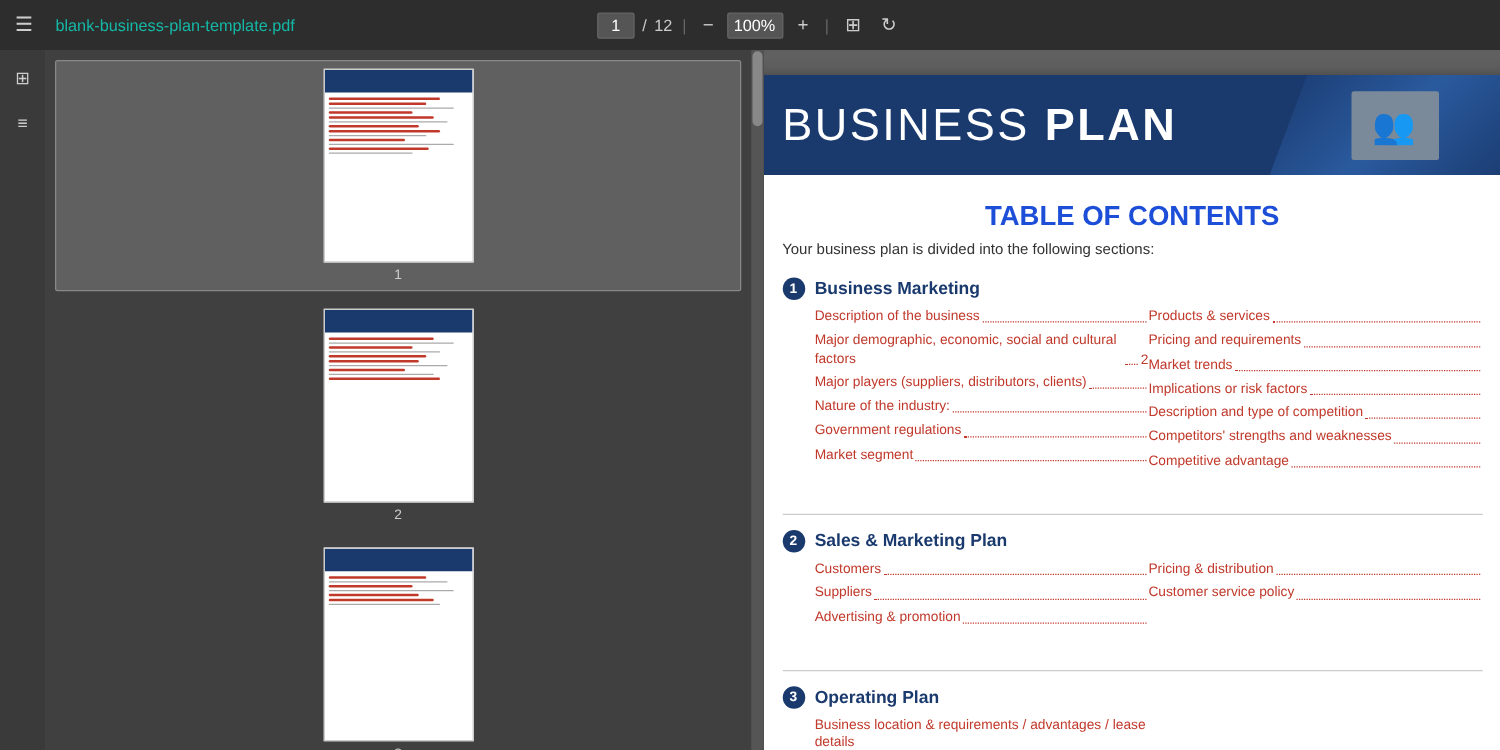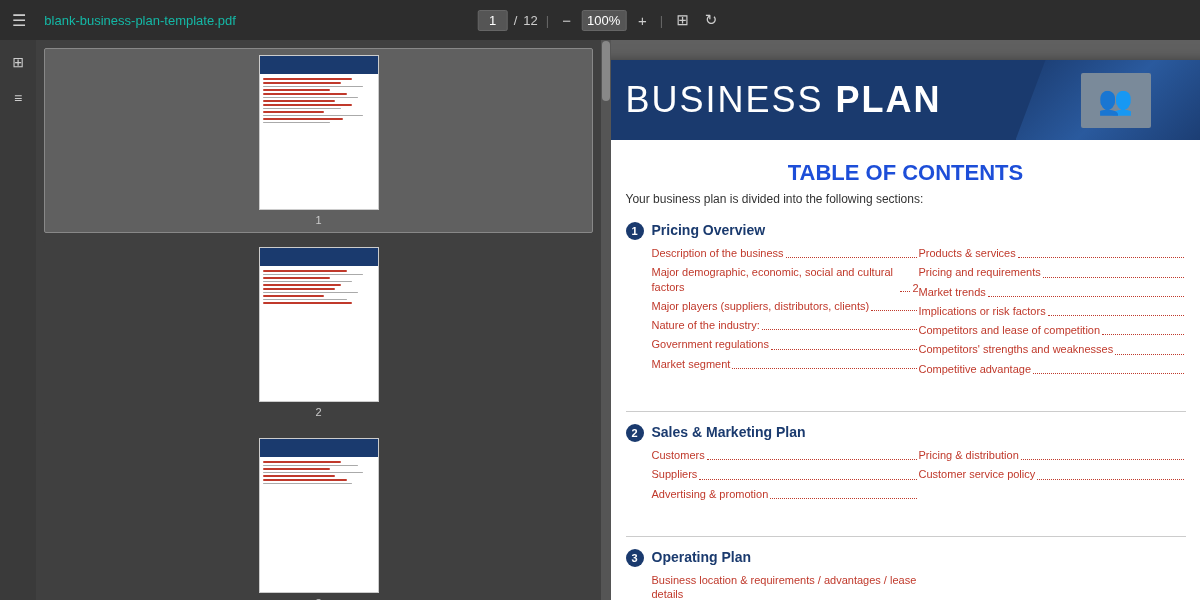--- a/index.html
+++ b/index.html
@@ -409,21 +409,21 @@
       </div>
 
       <div class="bp-content">
 
         <div class="toc-title">TABLE OF CONTENTS</div>
         <div class="toc-subtitle">Your business plan is divided into the following sections:</div>
 
         <div style="display:flex; align-items:flex-start; gap:8px; margin-bottom:14px;">
           <div class="section-number-badge">1</div>
           <div style="flex:1">
-            <div class="section-heading">Pricing Overview</div>
+            <div class="section-heading">Business Marketing</div>
             <div class="toc-columns">
               <div class="toc-col">
                 <div class="toc-item">
                   <span class="toc-item-text">Description of the business</span>
                   <span class="toc-item-dots"></span>
                 </div>
                 <div class="toc-item">
                   <span class="toc-item-text">Major demographic, economic, social and cultural factors</span>
                   <span class="toc-item-dots"></span>
                   <span class="toc-item-num">2</span>
@@ -456,21 +456,21 @@
                 </div>
                 <div class="toc-item">
                   <span class="toc-item-text">Market trends</span>
                   <span class="toc-item-dots"></span>
                 </div>
                 <div class="toc-item">
                   <span class="toc-item-text">Implications or risk factors</span>
                   <span class="toc-item-dots"></span>
                 </div>
                 <div class="toc-item">
-                  <span class="toc-item-text">Competitors and lease of competition</span>
+                  <span class="toc-item-text">Description and type of competition</span>
                   <span class="toc-item-dots"></span>
                 </div>
                 <div class="toc-item">
                   <span class="toc-item-text">Competitors' strengths and weaknesses</span>
                   <span class="toc-item-dots"></span>
                 </div>
                 <div class="toc-item">
                   <span class="toc-item-text">Competitive advantage</span>
                   <span class="toc-item-dots"></span>
                 </div>

